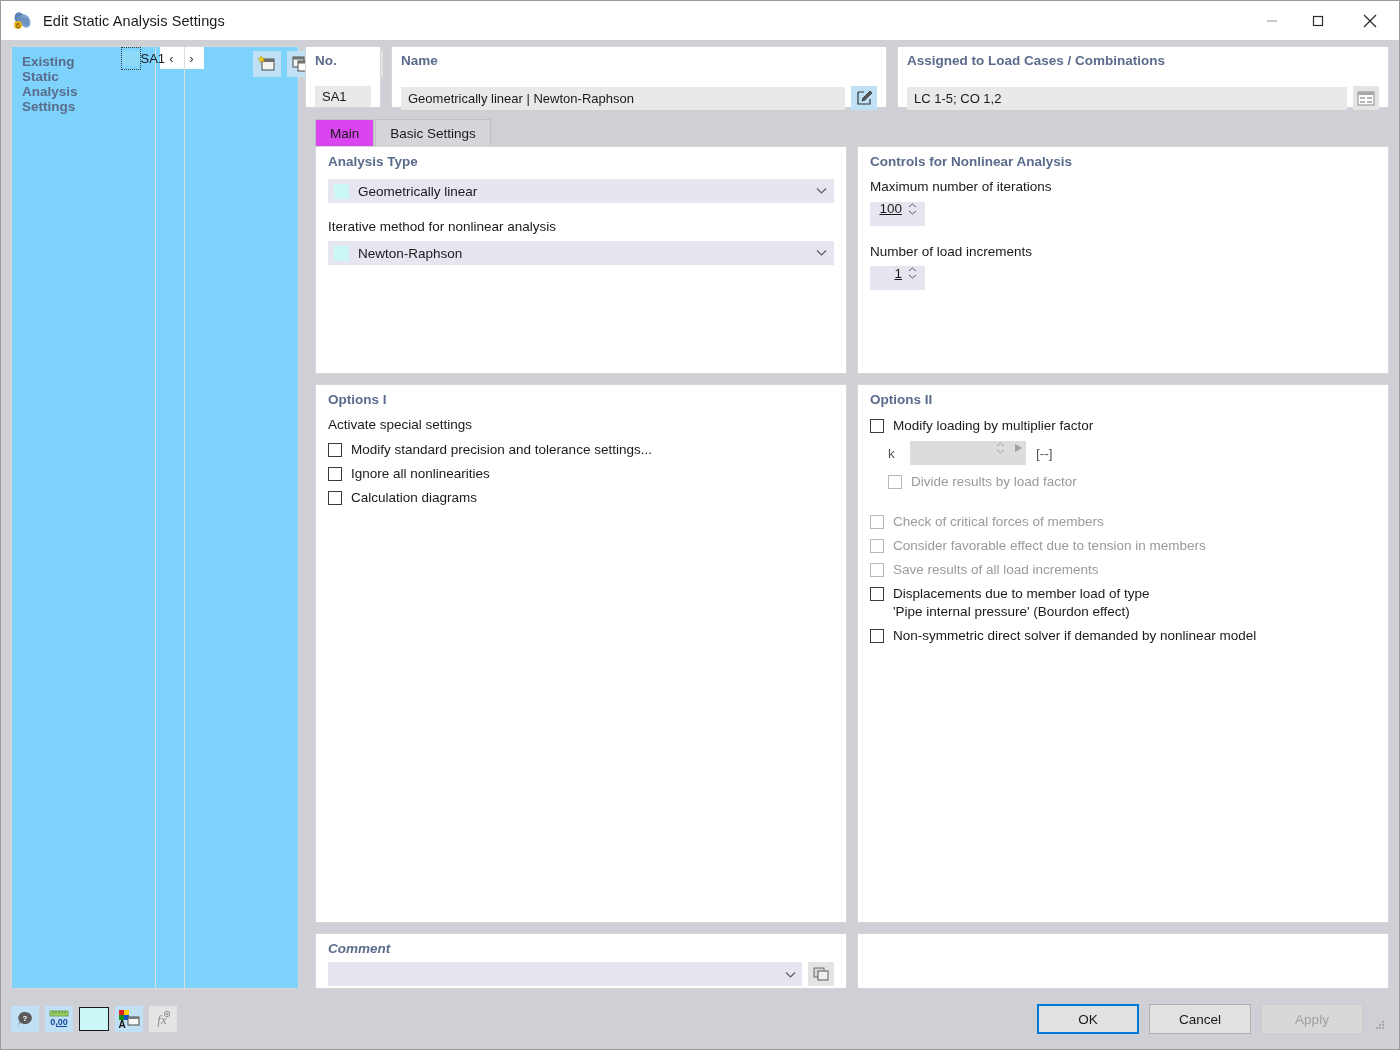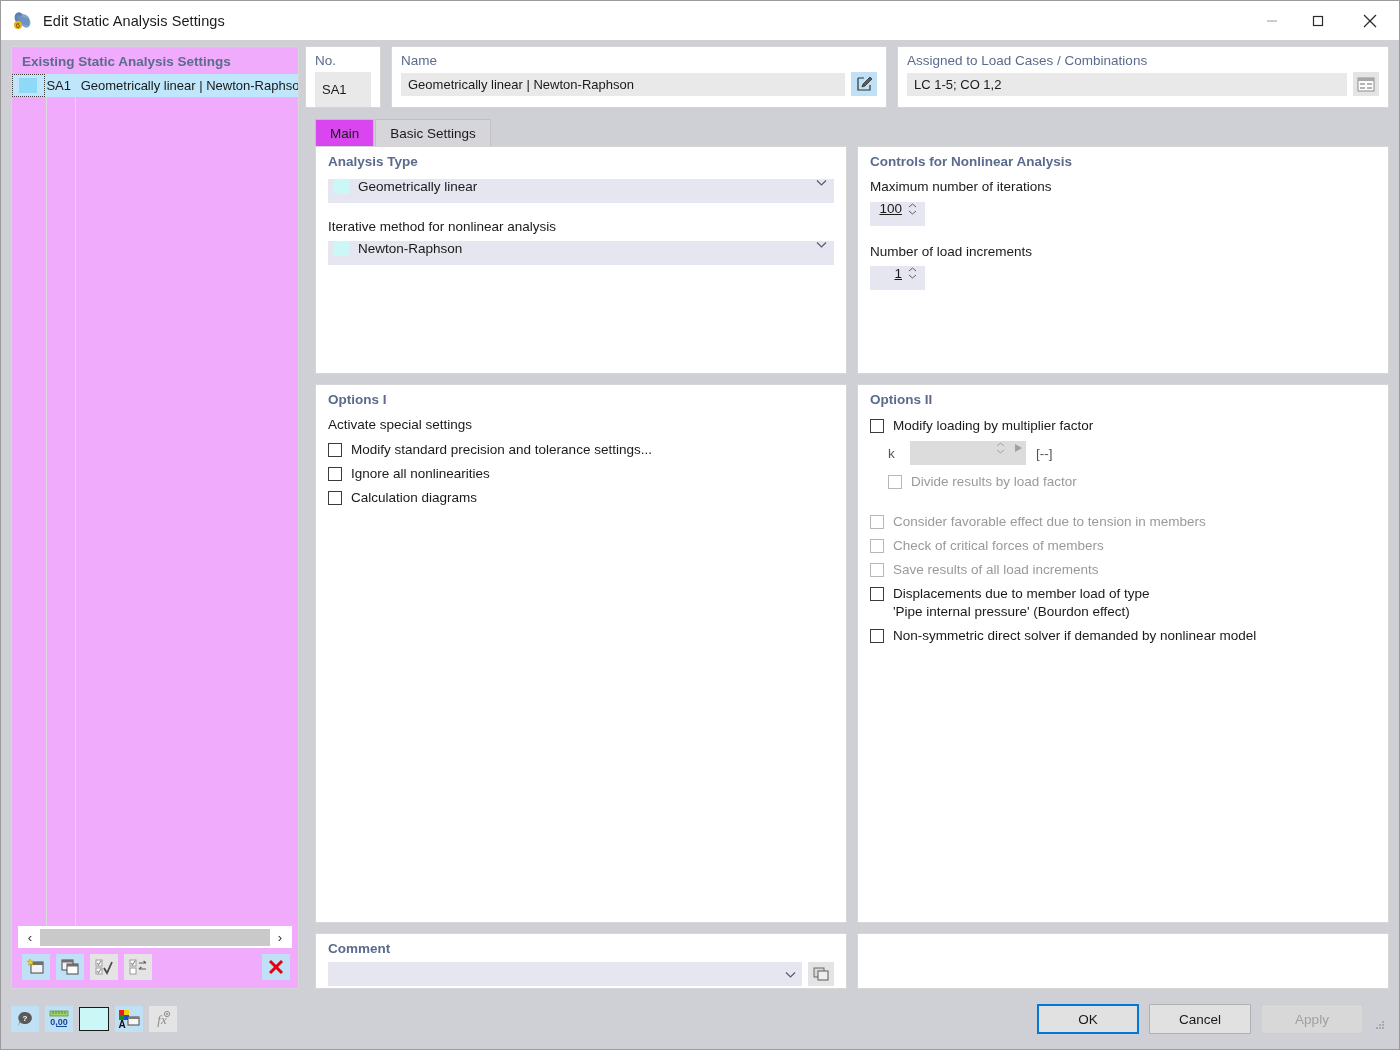--- a/index.html
+++ b/index.html
@@ -37,23 +37,24 @@
   .win-btn.close { width: 58px; }
   .win-btn svg { display:block; }
   
   .body-area {
     flex: 1 1 auto; display:flex; padding: 6px 6px 0 6px; gap: 6px;
     min-height: 0;
   }
   
   .left-panel {
     width: 288px; flex: 0 0 288px;
-    background: #f0abfc; border: 1px solid #d6d6d6;
-    display:flex; flex-direction:column;
+    background: #7dd3fc; border: 1px solid #d6d6d6;
+    display:flex; flex-direction:row;
     margin-left: 4px;
+    gap: 33px;
   }
   .panel-head {
     font-weight: bold; color: #5a6b8c; font-size: 13.5px;
     padding: 7px 10px 5px 10px;
   }
   .list-body { flex:1 1 auto; position:relative; display:flex; min-height:0; }
   .list-grid { flex:1 1 auto; position:relative; }
   .grid-col-sep { position:absolute; top:0; bottom:0; width:1px; background:#dcdcdc; }
   .row-selected {
     position:absolute; left:0; right:0; top:0; height:23px;
@@ -79,21 +80,21 @@
   .tb-btn {
     width: 28px; height: 26px; display:flex; align-items:center; justify-content:center;
     background: #bfe0f5;
   }
   .tb-btn.grey { background:#e4e4e4; }
   .tb-spacer { flex:1 1 auto; }
   
   .right-area { flex:1 1 auto; display:flex; flex-direction:column; min-width:0; }
   .top-row { display:flex; gap: 10px; height: 62px; flex: 0 0 62px; padding-right: 4px;}
   .field-box { background:#ffffff; border:1px solid #d6d6d6; padding: 6px 9px 0 9px; display:flex; flex-direction:column;}
-  .field-label { font-weight:normal; color:#5a6b8c; font-size:13.5px; margin-bottom:4px;}
+  .field-label { font-weight:bold; color:#5a6b8c; font-size:13.5px; margin-bottom:18px;}
   .field-row { display:flex; align-items:center; gap:6px; }
   .txtbox {
     background:#e9e9e9; height:23px; display:flex; align-items:center;
     padding: 0 7px; font-size:13px; color:#1a1a1a; flex:1 1 auto; min-width:0;
   }
   .box-no { width: 76px; flex:0 0 76px; }
   .box-name { flex: 1 1 auto; min-width:0; }
   .box-assign { width: 492px; flex:0 0 492px; }
   .icon-btn { width:26px; height:24px; flex:0 0 26px; display:flex; align-items:center; justify-content:center; }
   .icon-btn.blue { background:#bfe0f5; }
@@ -108,25 +109,25 @@
   .tab.active { background:#d946ef; border-color:#c0c0c4; position:relative; z-index:2; }
   
   .panes { flex:1 1 auto; display:flex; gap: 10px; padding: 0 4px 0 10px; min-height:0;}
   .col { flex:1 1 50%; display:flex; flex-direction:column; gap: 10px; min-width:0;}
   .group {
     background:#ffffff; border:1px solid #d6d6d6; padding: 7px 12px 10px 12px;
   }
   .group-title { font-weight:bold; color:#5a6b8c; font-size:13.5px; margin-bottom: 10px;}
   .g-analysis { height: 228px; flex:0 0 228px;}
   .g-options1 { flex:1 1 auto; min-height:0;}
-  .g-comment { height: 56px; flex:0 0 56px; padding-top:7px;}
+  .g-comment { height: 56px; flex:0 0 56px; padding-top:7px;font-style:italic;}
   .g-empty { height: 56px; flex:0 0 56px;}
   
   .combo {
-    height:24px; background:#e5e6ef; display:flex; align-items:flex-start; padding:0 5px 0 6px;
+    height:24px; background:#e5e6ef; display:flex; align-items:center; padding:0 5px 0 6px;
     font-size:13.5px;
   }
   .combo .csw { width:15px; height:15px; background:#ccf7f7; margin-right:9px; flex:0 0 15px;}
   .combo .ctext { flex:1 1 auto; white-space:nowrap; overflow:hidden;}
   .combo .carrow { flex:0 0 16px; display:flex; align-items:center; justify-content:center;}
   .sub-label { font-size:13.5px; margin: 16px 0 7px 0;}
   
   .spin-label { font-size:13.5px; margin-bottom: 7px;}
   .spin { display:inline-flex; align-items:center; height:24px; background:#e5e6ef; padding: 0 3px 10px 0; text-decoration: underline;}
   .spin .sval { width: 38px; text-align:right; font-size:13.5px; padding-right:6px;}
@@ -438,25 +439,25 @@
 
             <div class="chk-row indent">
               <div class="chk dis"></div>
               <div class="chk-label dis">Divide results by load factor</div>
             </div>
 
             <div class="spacer-16"></div>
 
             <div class="chk-row">
               <div class="chk dis"></div>
+              <div class="chk-label dis">Check of critical forces of members</div>
+            </div>
+            <div class="chk-row">
+              <div class="chk dis"></div>
               <div class="chk-label dis">Consider favorable effect due to tension in members</div>
-            </div>
-            <div class="chk-row">
-              <div class="chk dis"></div>
-              <div class="chk-label dis">Check of critical forces of members</div>
             </div>
             <div class="chk-row">
               <div class="chk dis"></div>
               <div class="chk-label dis">Save results of all load increments</div>
             </div>
             <div class="chk-row">
               <div class="chk"></div>
               <div>
                 <div class="chk-label">Displacements due to member load of type</div>
                 <div class="chk-label">'Pipe internal pressure' (Bourdon effect)</div>

